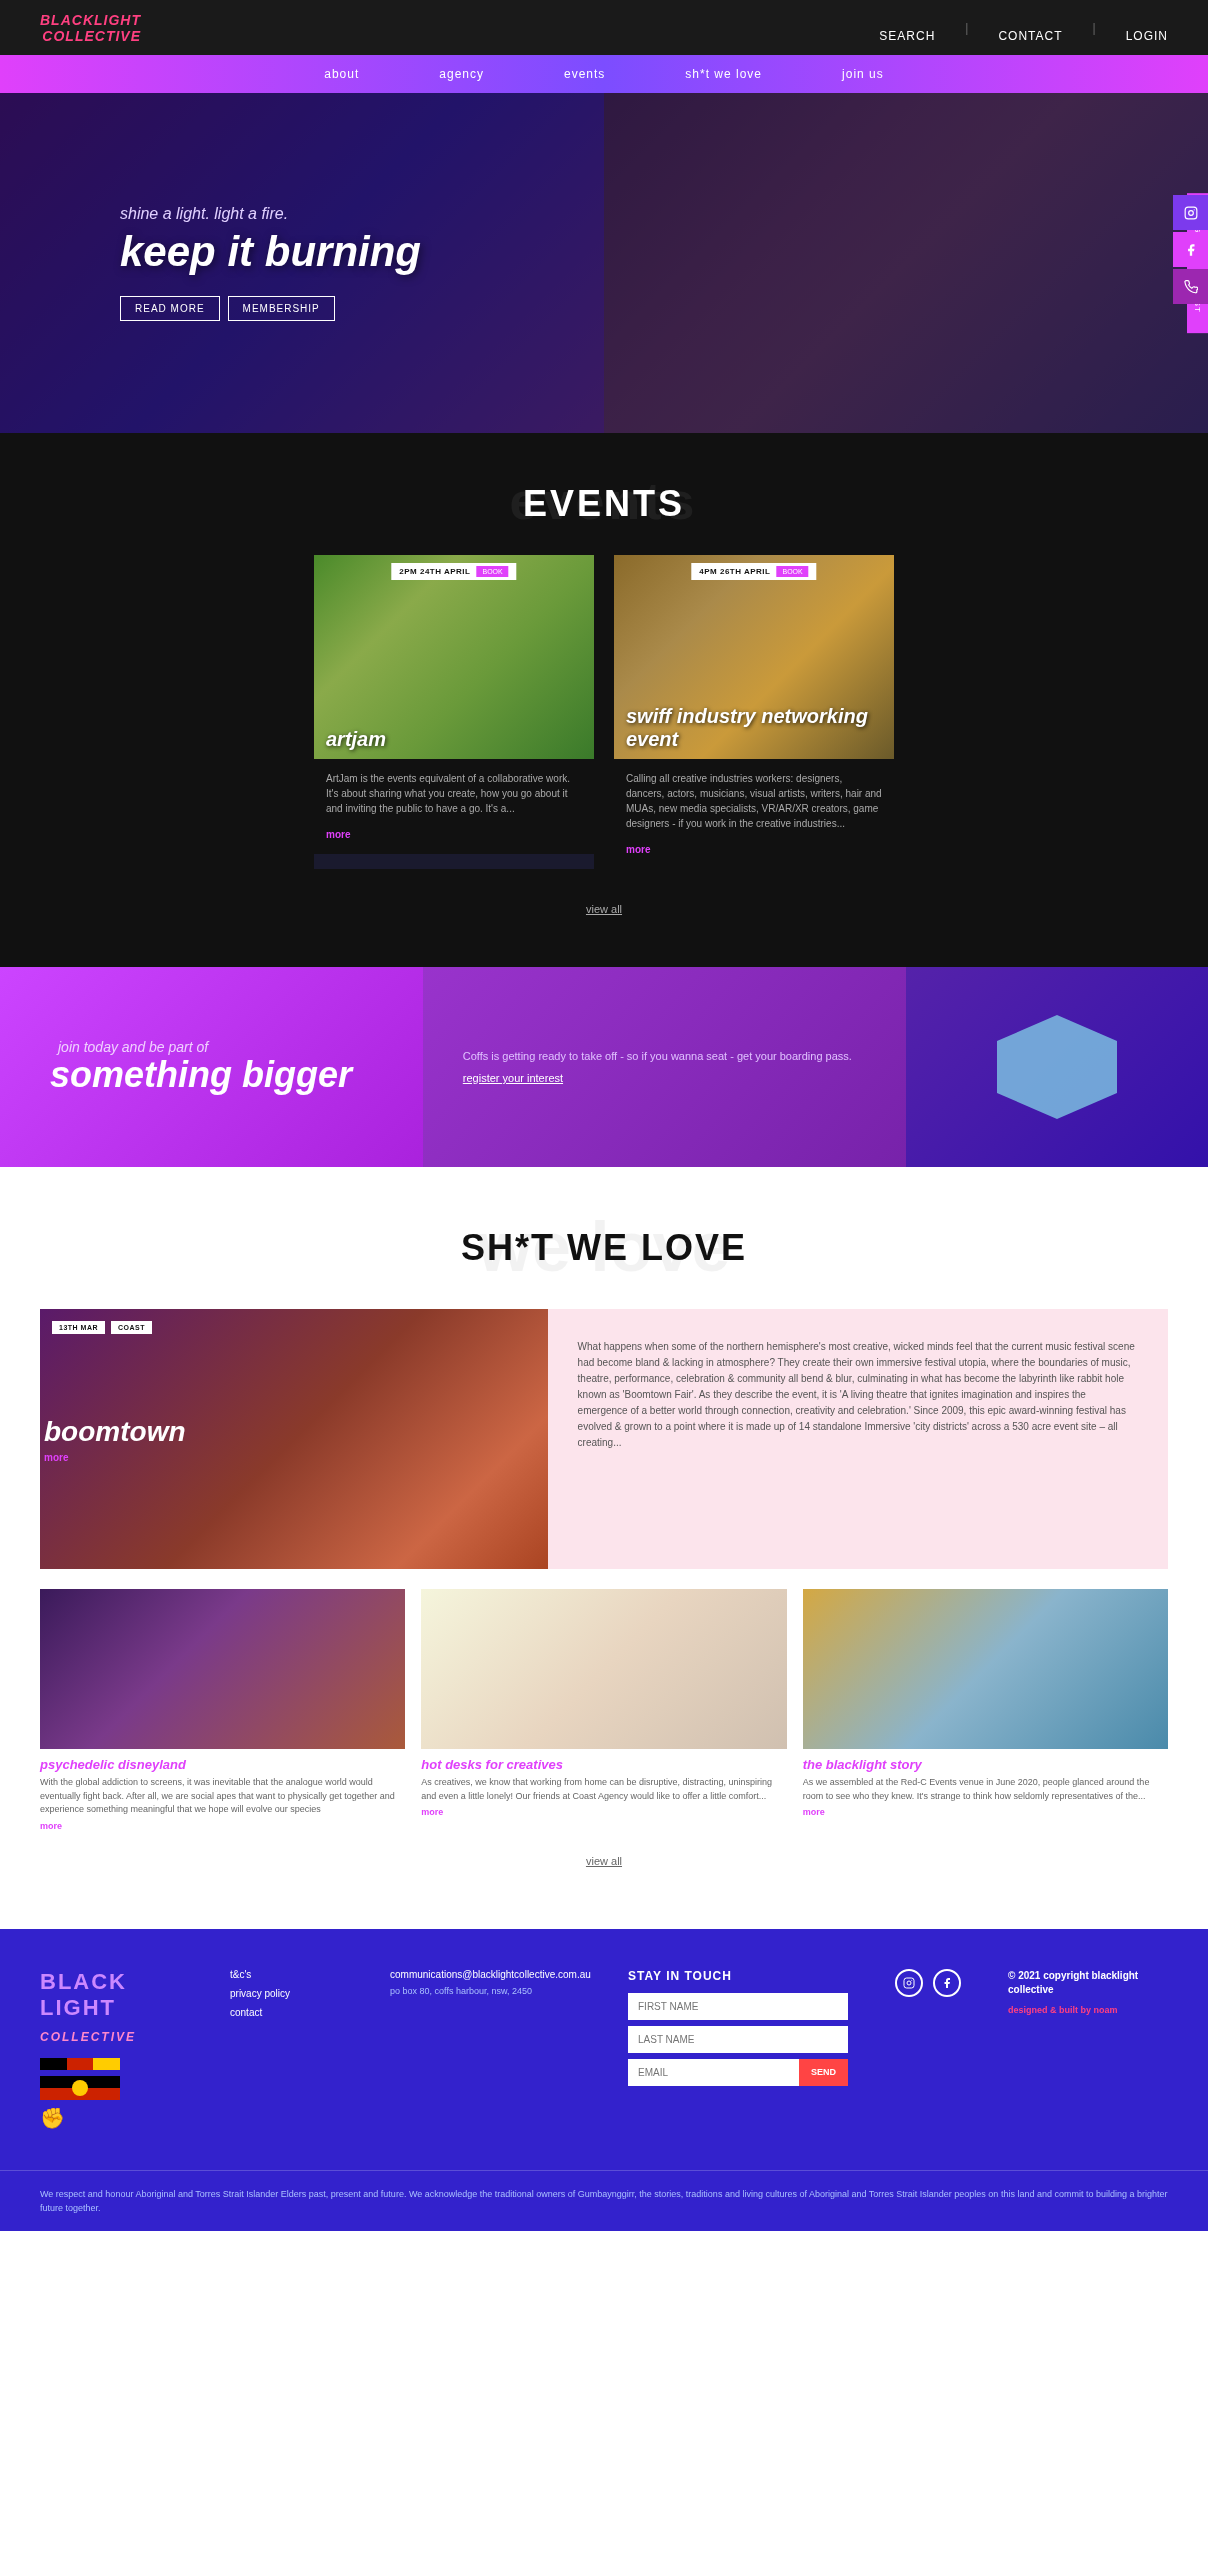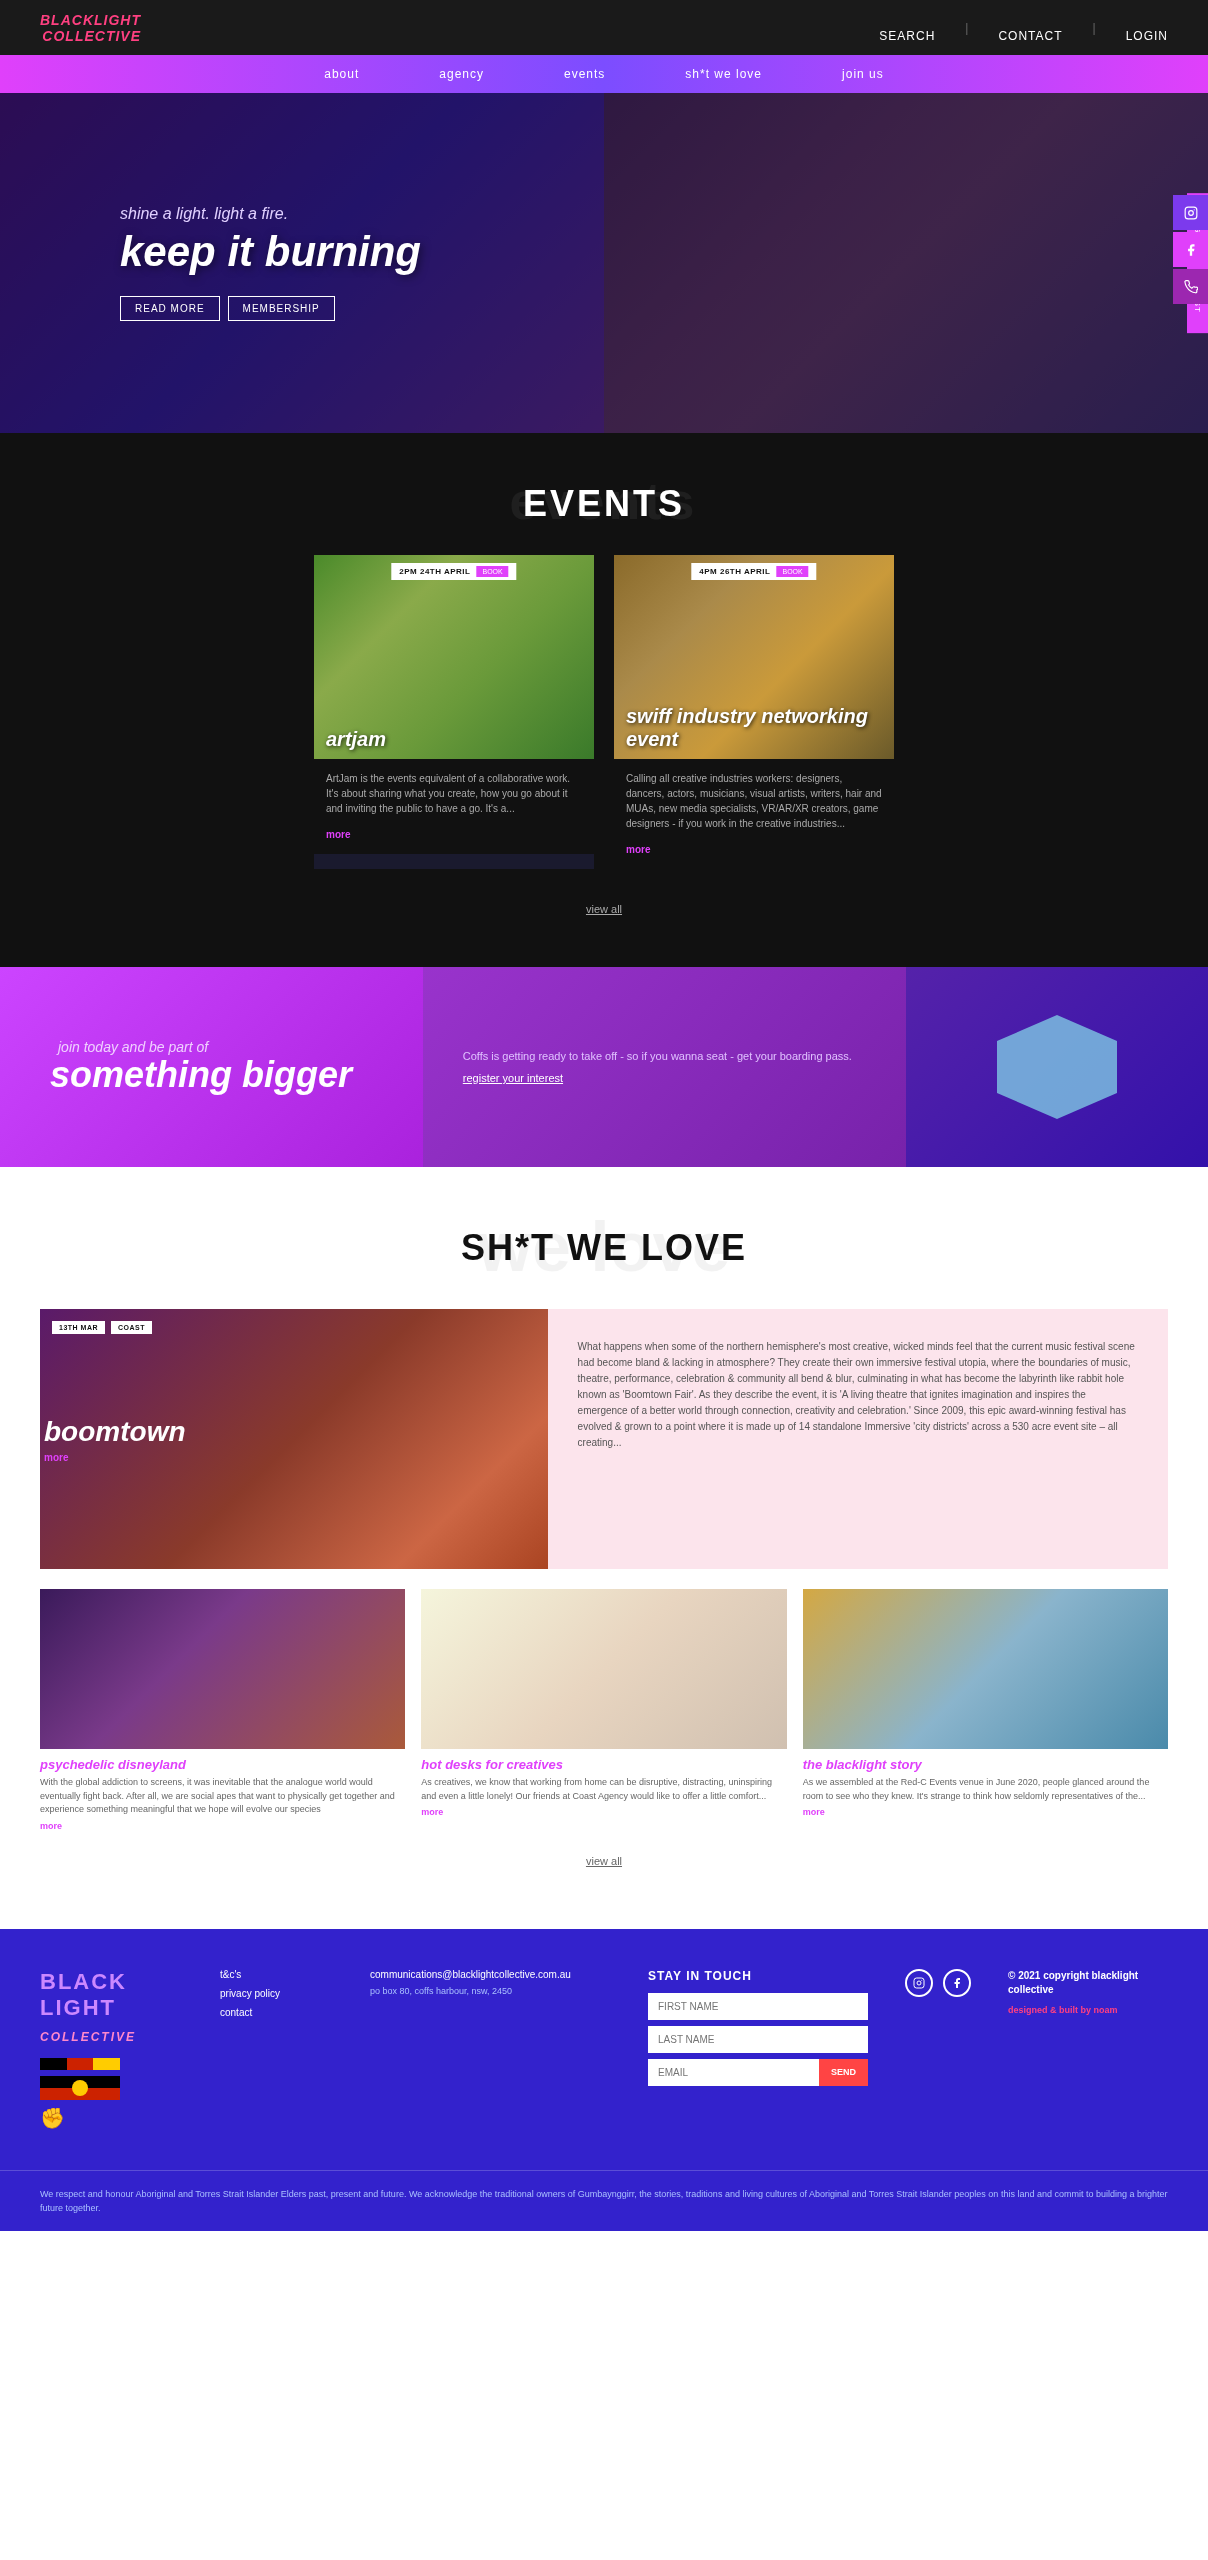--- a/index.html
+++ b/index.html
@@ -477,21 +477,21 @@
       font-size: 11px;
       text-decoration: underline;
       cursor: pointer;
     }
 
     
     .footer {
       background: #3322cc;
       padding: 40px;
       display: flex;
-      gap: 20px;
+      gap: 30px;
     }
     .footer-logo-col {
       width: 160px;
     }
     .footer-logo {
       font-size: 22px;
       font-weight: 900;
       color: #cc88ff;
       text-transform: uppercase;
       line-height: 1.2;

